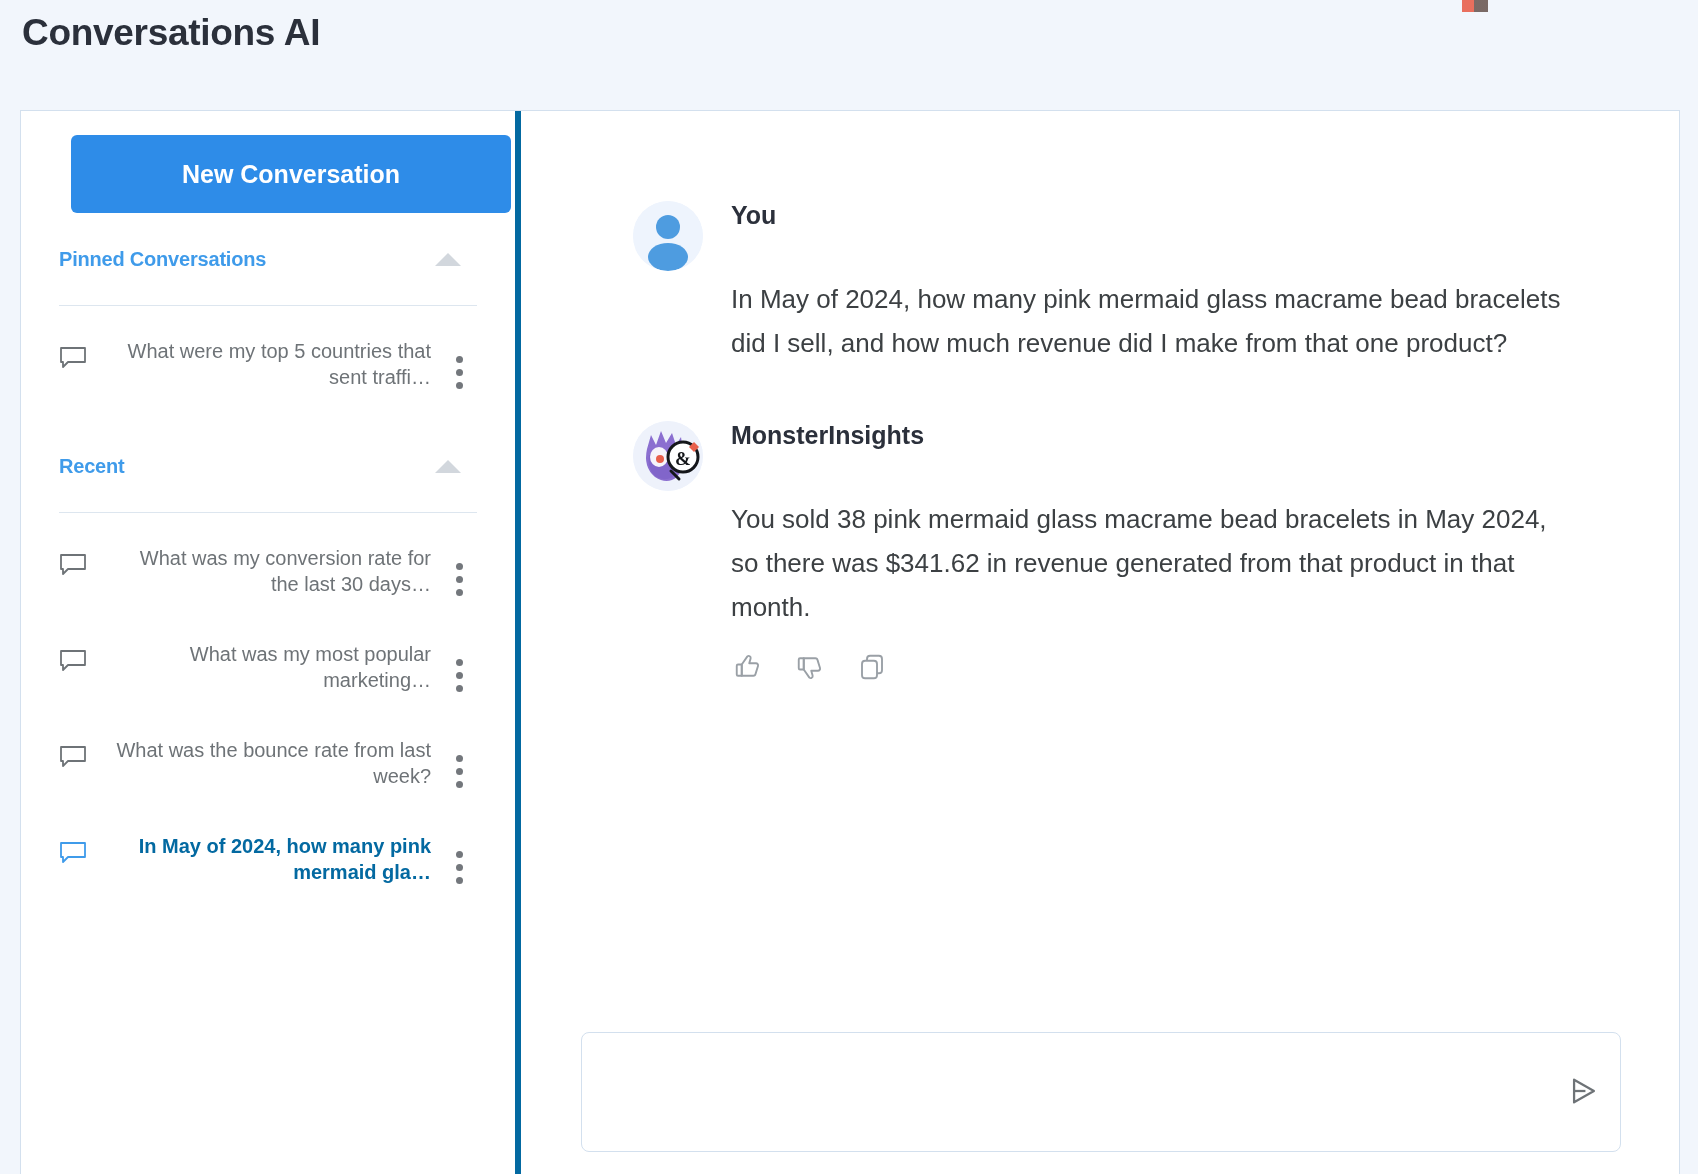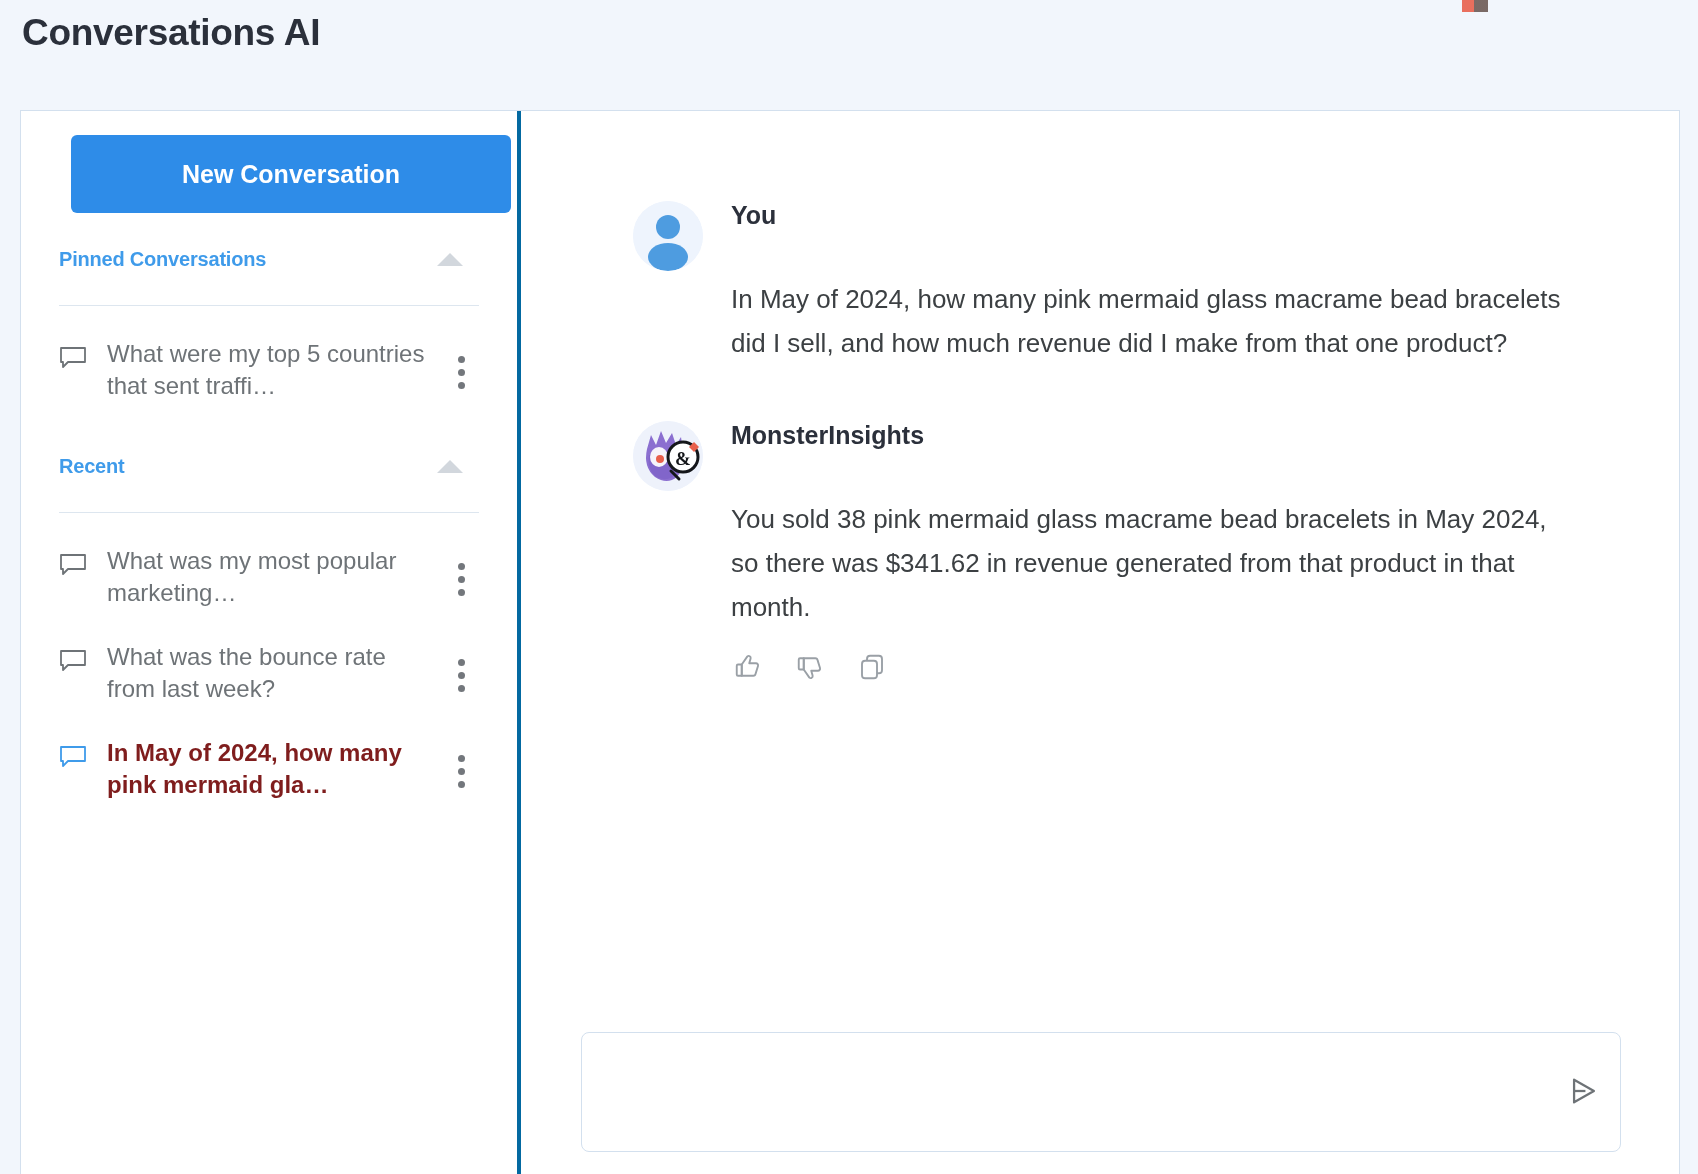--- a/index.html
+++ b/index.html
@@ -39,21 +39,21 @@
     width: 1660px; height: 1064px;
     background: #ffffff;
     border: 1px solid #d3e0ee;
     border-bottom: none;
     display: flex;
   }
 
   
   .sidebar {
     width: 500px;
-    border-right: 4px solid #0369a1;
+    border-right: 6px solid #0369a1;
     padding: 0 0 4px 0;
     position: relative;
     overflow: hidden;
   }
 
   .new-conv-btn {
     display: block;
     margin: 24px 50px 0 50px;
     width: 440px;
     height: 78px;
@@ -110,27 +110,28 @@
   }
   .bubble-icon {
     flex: 0 0 auto;
     width: 28px; height: 24px;
     margin-top: 8px;
     margin-right: 20px;
   }
   .bubble-icon svg { display: block; }
   .conv-label {
     flex: 1 1 auto;
-    font-size: 24px;
+    font-size: 20px;
     line-height: 1.32;
     color: #6e7377;
     padding-right: 10px;
+    text-align: right;
   }
   .conv-item.active .conv-label {
-    color: #7f1d1d;
+    color: #0369a1;
     font-weight: bold;
   }
   .kebab {
     flex: 0 0 auto;
     width: 36px;
     display: flex;
     flex-direction: column;
     align-items: center;
     justify-content: center;
     gap: 6px;
@@ -280,20 +281,33 @@
           </div>
           <div>
             <div class="section">
               <div class="section-head">  
                 <span class="section-title">Recent</span>  
                 <span class="caret-up"></span>
               </div>
               <div class="section-rule"></div>
             </div>
             <ul class="conv-list">
+              <li class="conv-item">
+                <span class="bubble-icon">
+                  <svg width="28" height="24" viewBox="0 0 28 24" fill="none" stroke="#6e7377" stroke-width="1.8" stroke-linejoin="round">
+                    <path d="M2 2 H26 V16 H9 L4 21 V16 H2 Z"></path>
+                  </svg>
+                </span>
+                <span class="conv-label">What was my conversion rate for the last 30 days…</span>
+                <span class="kebab">
+                  <i></i>
+                  <i></i>
+                  <i></i>
+                </span>
+              </li>
               <li class="conv-item">
                 <span class="bubble-icon">
                   <svg width="28" height="24" viewBox="0 0 28 24" fill="none" stroke="#6e7377" stroke-width="1.8" stroke-linejoin="round">
                     <path d="M2 2 H26 V16 H9 L4 21 V16 H2 Z"></path>
                   </svg>
                 </span>
                 <span class="conv-label">What was my most popular marketing…</span>
                 <span class="kebab">
                   <i></i>
                   <i></i>

